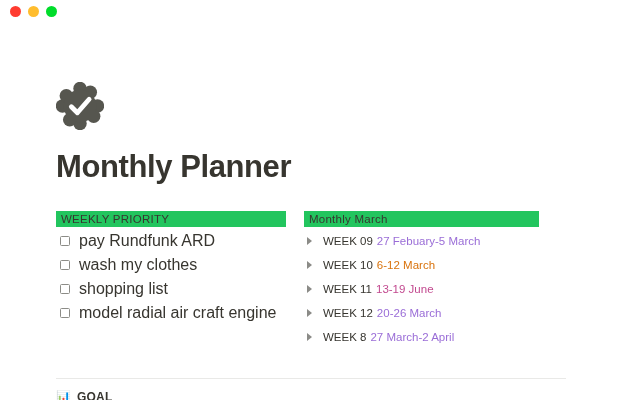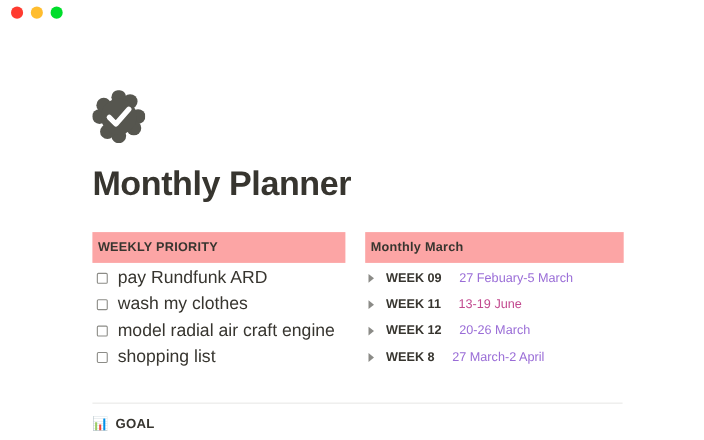--- a/index.html
+++ b/index.html
@@ -34,21 +34,21 @@
     height: 11px;
     border-radius: 50%;
     display: block;
   }
   .dot-close  { background: #ff3b30; }
   .dot-min    { background: #ffbd2e; }
   .dot-max    { background: #00dd2b; }
 
   
   .page {
-    padding: 0 74px 0 84px;
+    padding: 0 74px 0 56px;
     box-sizing: border-box;
     height: 378px;
     overflow: hidden;
   }
 
   .icon-badge {
     margin-top: 60px;
     width: 48px;
     height: 48px;
     display: block;
@@ -66,28 +66,28 @@
   
   .columns {
     display: flex;
     margin-top: 26px;
     gap: 18px;
   }
   .col-left  { width: 230px; flex: none; }
   .col-right { width: 235px; flex: none; }
 
   .col-header {
-    background: #fca5a5;
+    background: #22c55e;
     color: #37352f;
     font-size: 11.5px;
-    font-weight: bold;
+    font-weight: normal;
     letter-spacing: 0.25px;
     padding: 5px 8px 5px 5px;
     box-sizing: border-box;
-    height: 28px;
+    height: 16px;
     display: flex;
     align-items: center;
   }
 
   
   .todo-list { margin-top: 4px; }
   .todo-row {
     display: flex;
     align-items: center;
     height: 21px;
@@ -123,23 +123,23 @@
     width: 0;
     height: 0;
     border-left: 5px solid #8b8b87;
     border-top: 4px solid transparent;
     border-bottom: 4px solid transparent;
     flex: none;
     margin-right: 11px;
   }
   .week-name {
     font-size: 11.5px;
-    font-weight: bold;
-    color: #37352f;
-    margin-right: 16px;
+    font-weight: normal;
+    color: #37352f;
+    margin-right: 4px;
     white-space: nowrap;
   }
   .week-range {
     font-size: 11.5px;
     white-space: nowrap;
   }
 
   
   .divider {
     border-top: 1px solid #e9e9e7;
@@ -202,37 +202,42 @@
         <div class="todo-row">
           <span class="checkbox"></span>
           <span class="todo-label">pay Rundfunk ARD</span>
         </div>
         <div class="todo-row">
           <span class="checkbox"></span>
           <span class="todo-label">wash my clothes</span>
         </div>
         <div class="todo-row">
           <span class="checkbox"></span>
+          <span class="todo-label">shopping list</span>
+        </div>
+        <div class="todo-row">
+          <span class="checkbox"></span>
           <span class="todo-label">model radial air craft engine</span>
-        </div>
-        <div class="todo-row">
-          <span class="checkbox"></span>
-          <span class="todo-label">shopping list</span>
         </div>
       </div>
     </div>
 
     <div class="col-right">
       <div class="col-header">Monthly March</div>
 
       <div class="week-list">
         <div class="week-row">
           <span class="tri"></span>
           <span class="week-name">WEEK 09</span>
           <span class="week-range" style="color: rgb(154, 109, 215);">27 Febuary-5 March</span>
+        </div>
+        <div class="week-row">
+          <span class="tri"></span>
+          <span class="week-name">WEEK 10</span>
+          <span class="week-range" style="color: rgb(217, 115, 13);">6-12 March</span>
         </div>
         <div class="week-row">
           <span class="tri"></span>
           <span class="week-name">WEEK 11</span>
           <span class="week-range" style="color: rgb(194, 73, 143);">13-19 June</span>
         </div>
         <div class="week-row">
           <span class="tri"></span>
           <span class="week-name">WEEK 12</span>
           <span class="week-range" style="color: rgb(154, 109, 215); text-align: center;">20-26 March</span>

